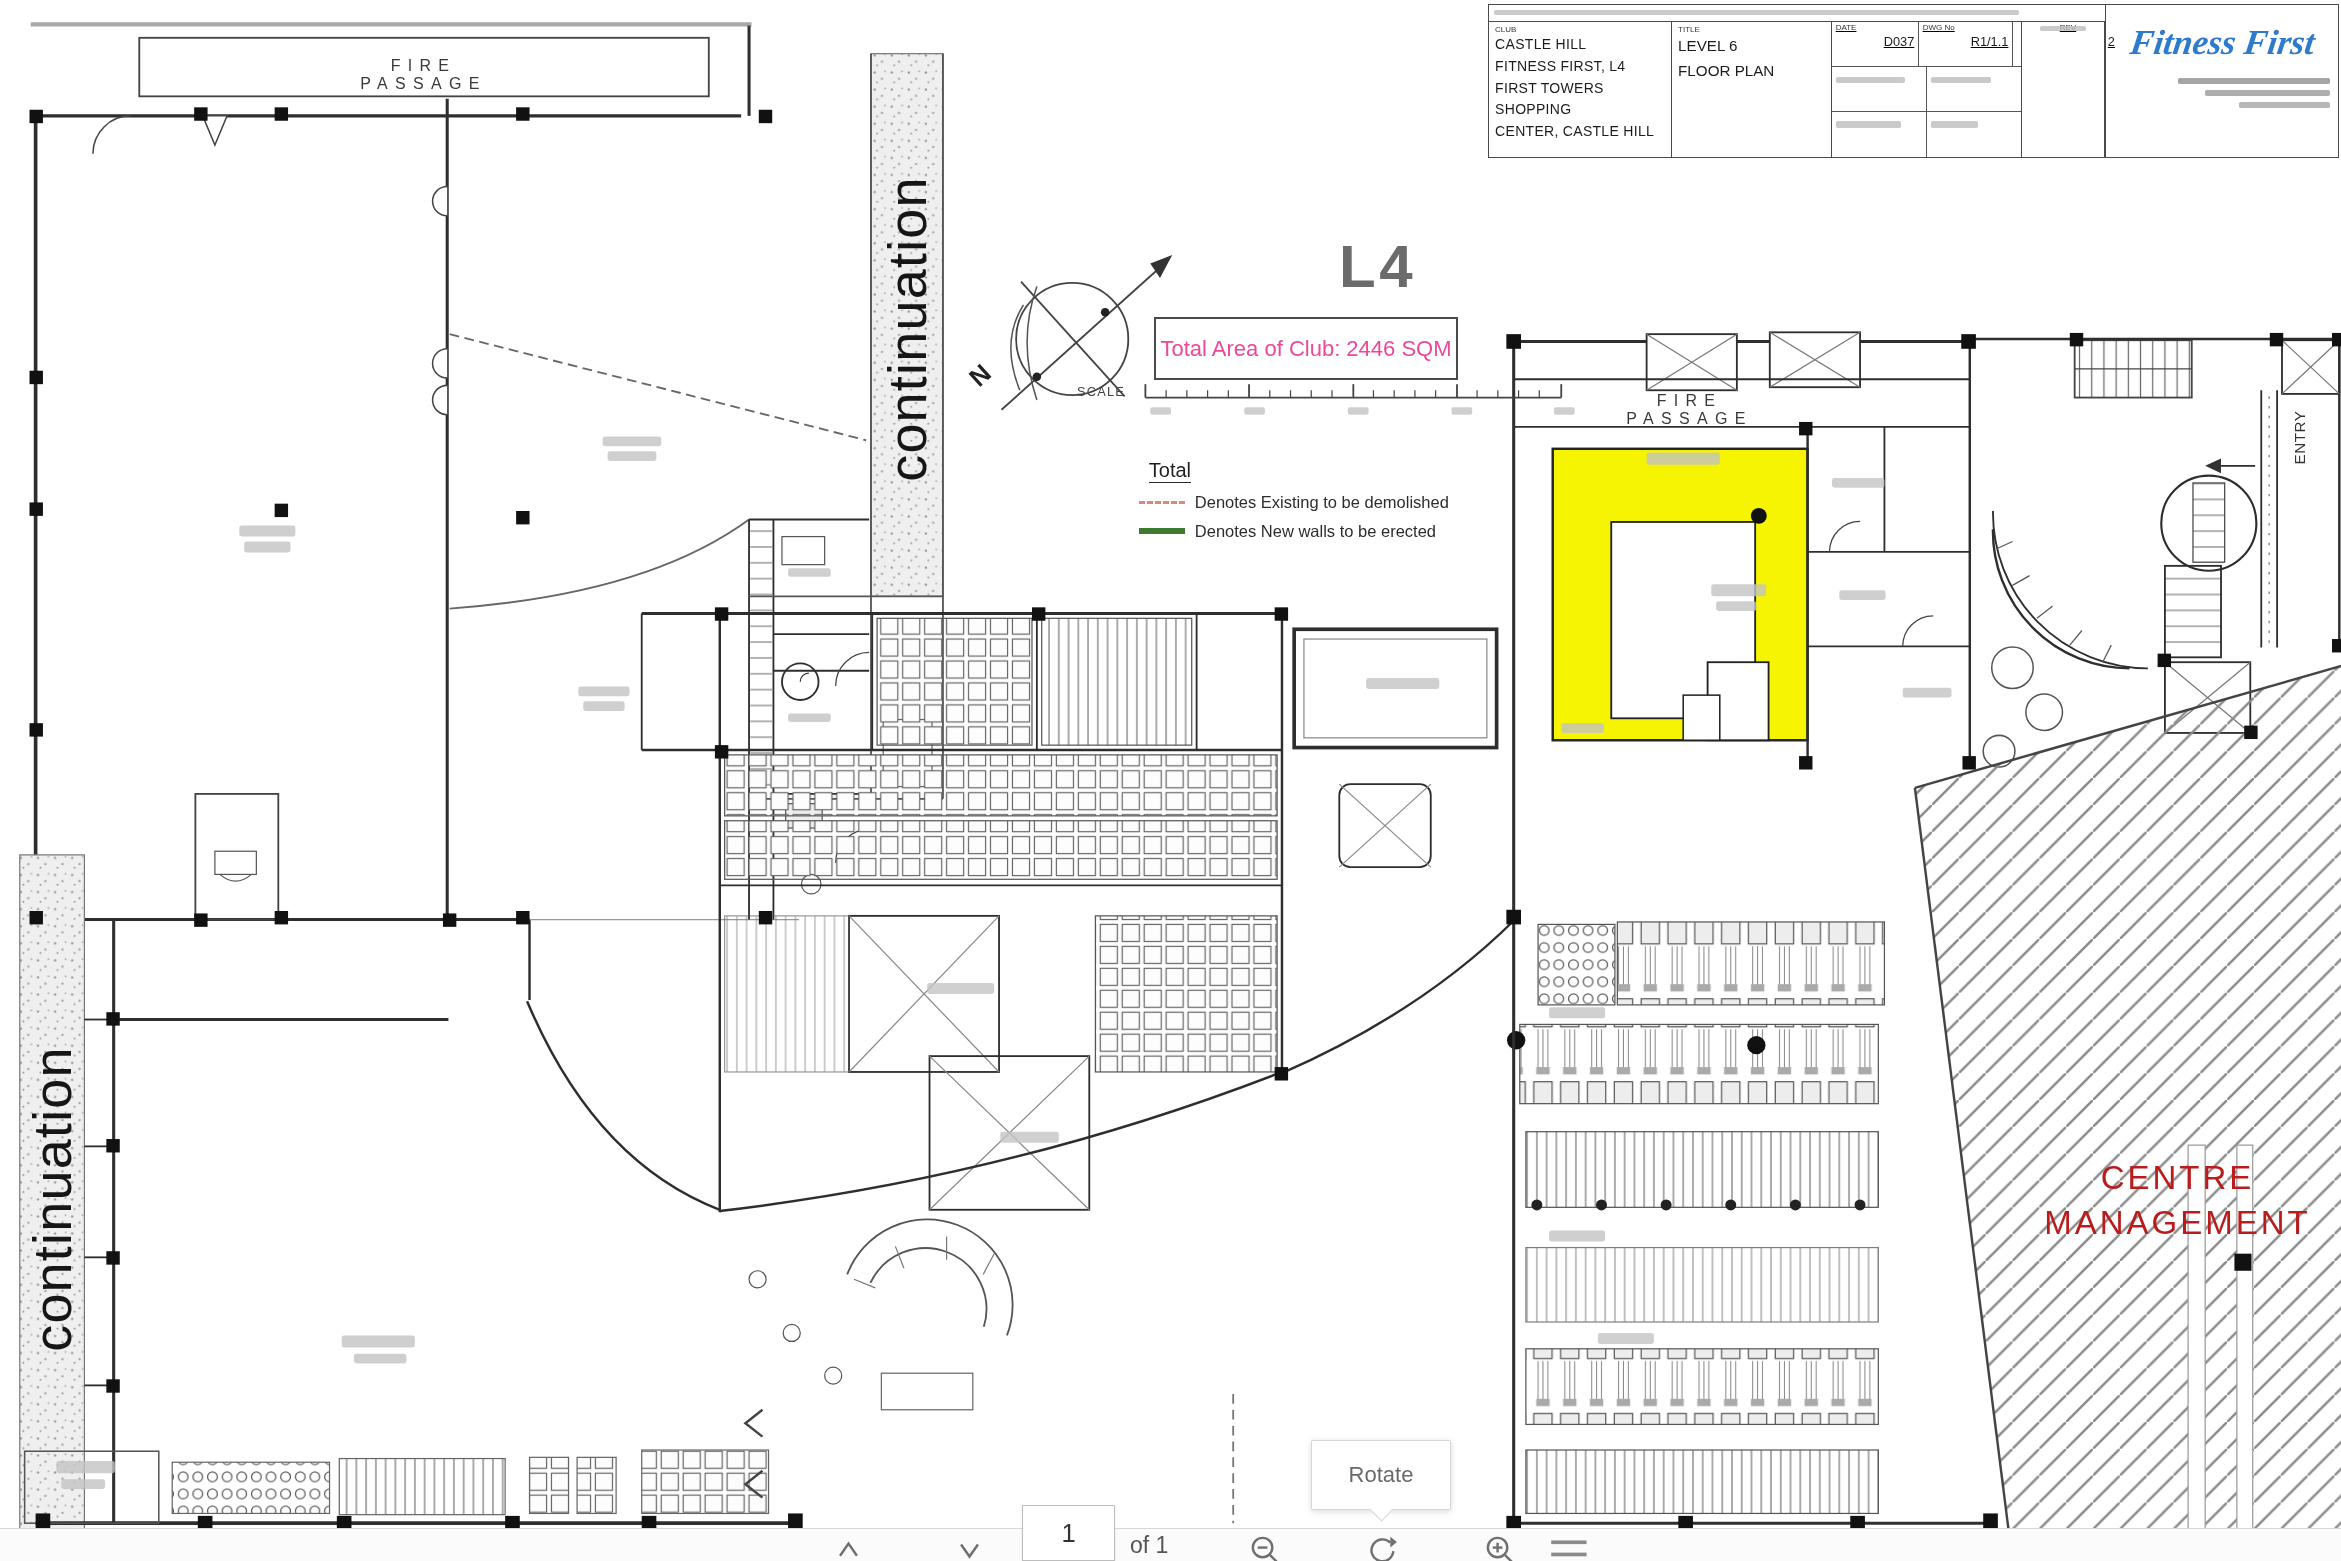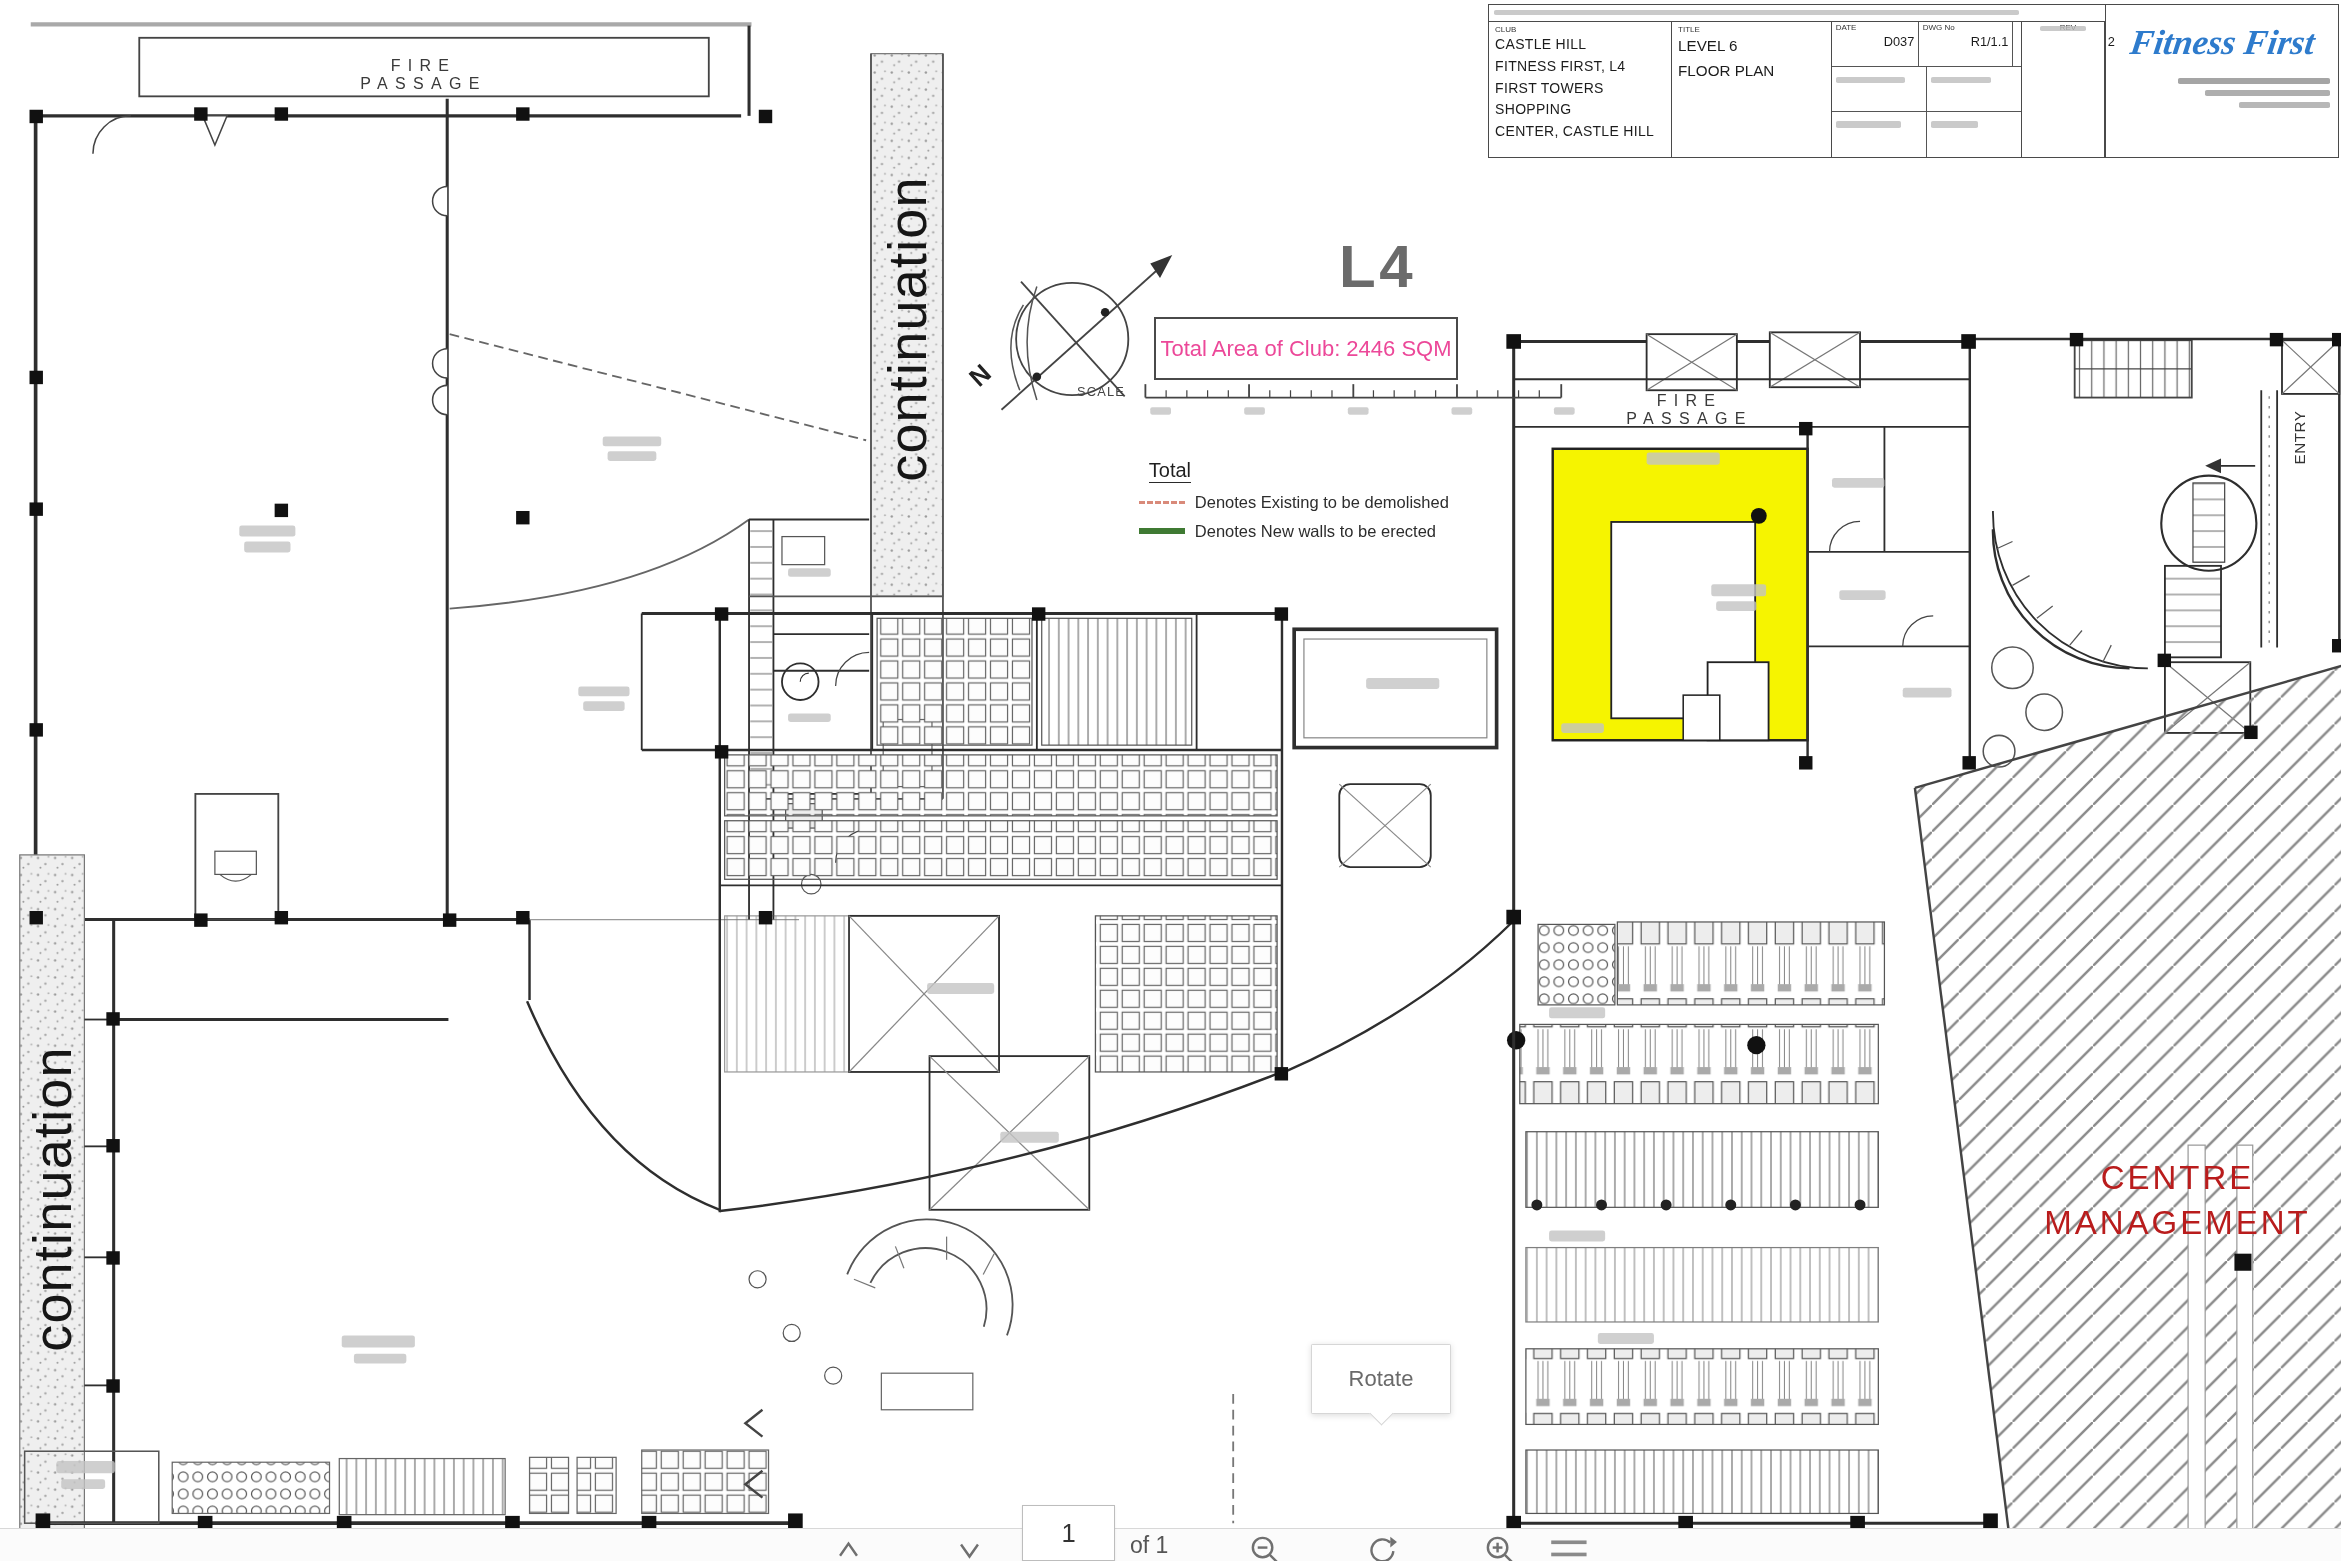--- a/index.html
+++ b/index.html
@@ -17,21 +17,21 @@
               background:#fff;display:flex;box-sizing:border-box;}
   .tb-left{display:flex;flex-direction:column;border-right:1.2px solid #4a4a4a;width:616px;}
   .tb-strip{height:16px;border-bottom:1.2px solid #4a4a4a;display:flex;align-items:center;padding-left:4.9px;}
   .tb-cols{display:flex;flex:1;}
   .tb-col{border-right:1.2px solid #4a4a4a;padding:3.7px 6.1px;box-sizing:border-box;position:relative;}
   .tb-minilabel{font-size:8px;color:#333;}
   .tb-clubline{font-size:14px;color:#1c1c1c;letter-spacing:0.3px;line-height:1.55;}
   .tb-titleline{font-size:15.2px;color:#1c1c1c;line-height:1.6;}
   .tb-fields{display:flex;flex-direction:column;width:189px;border-right:1.2px solid #4a4a4a;}
   .tb-frow{display:flex;border-bottom:0.9px solid #555;flex:1;}
-  .tb-fcell{border-right:0.9px solid #555;flex:1;padding:1.8px 3.7px;box-sizing:border-box;}
+  .tb-fcell{border-right:0.9px solid #555;flex:1;padding:1.8px 3.7px;box-sizing:border-box;text-decoration:underline;}
   .tb-fval{font-size:12.8px;color:#1b1b1b;margin-top:1.2px;padding-left:48px;}
   .tb-rev{width:59px;border-right:1.2px solid #4a4a4a;padding:2.4px;box-sizing:border-box;}
   .tb-logo{flex:1;padding:4.9px 8.5px;box-sizing:border-box;text-align:center;}
   .brand{font-family:"Liberation Serif",serif;font-style:italic;font-weight:700;font-size:35px;
          color:#2e7bcc;transform:skewX(-8deg);margin-top:13.4px;}
   .addr{display:flex;flex-direction:column;align-items:flex-end;gap:5.5px;margin-top:14.6px;}
   
   #legend{position:absolute;left:1139px;top:459px;width:354px;}
   .legend-title{font-size:20px;color:#1f1f1f;border-bottom:1.2px solid #2a2a2a;display:inline-block;margin-left:9.8px;}
   .legend-row{display:flex;align-items:center;margin-top:9.8px;}
@@ -47,21 +47,21 @@
   #centremgmt{position:absolute;left:2019px;top:1156px;width:317px;text-align:center;color:#b91c1c;
               font-size:33px;letter-spacing:3px;line-height:1.35;}
   
   #toolbar{position:absolute;left:0;right:0;top:1528px;height:33px;background:#fbfbfb;border-top:0.6px solid #d8d8d8;}
   .tbtn{position:absolute;background:transparent;border:none;padding:0;cursor:pointer;}
   #pagebox{position:absolute;left:1022px;top:1505px;width:93px;height:56px;background:#fff;
            border:1.2px solid #bdbdbd;font-size:25.6px;color:#333;text-align:center;box-sizing:border-box;
            font-family:"Liberation Sans",sans-serif;box-shadow:0 0.6px 2.4px rgba(0,0,0,.08);}
   #oflabel{position:absolute;left:1130px;top:1532px;font-size:23px;color:#555;}
   
-  #tooltip{position:absolute;left:1311px;top:1344px;width:138px;height:68px;background:#fff;
+  #tooltip{position:absolute;left:1311px;top:1440px;width:138px;height:68px;background:#fff;
            border:0.6px solid #d6d6d6;border-radius:1.2px;box-shadow:0 1.8px 6.1px rgba(0,0,0,.13);
            display:flex;align-items:center;justify-content:center;font-size:22px;color:#6a6a6a;}
   #tooltip .caret{position:absolute;left:61px;bottom:-8.5px;width:16px;height:16px;background:#fff;
            border-right:0.6px solid #d6d6d6;border-bottom:0.6px solid #d6d6d6;transform:rotate(45deg);}
   #entrylbl .vtext{font-size:15.2px;color:#333;letter-spacing:0.6px;}
   #northlbl{position:absolute;left:971px;top:361px;font-size:25.6px;font-weight:700;color:#222;transform:rotate(-42deg);}
   #scalelbl{position:absolute;left:1077px;top:384px;font-size:12.8px;color:#444;letter-spacing:1.2px;}
 </style>
 </head>
 <body>

